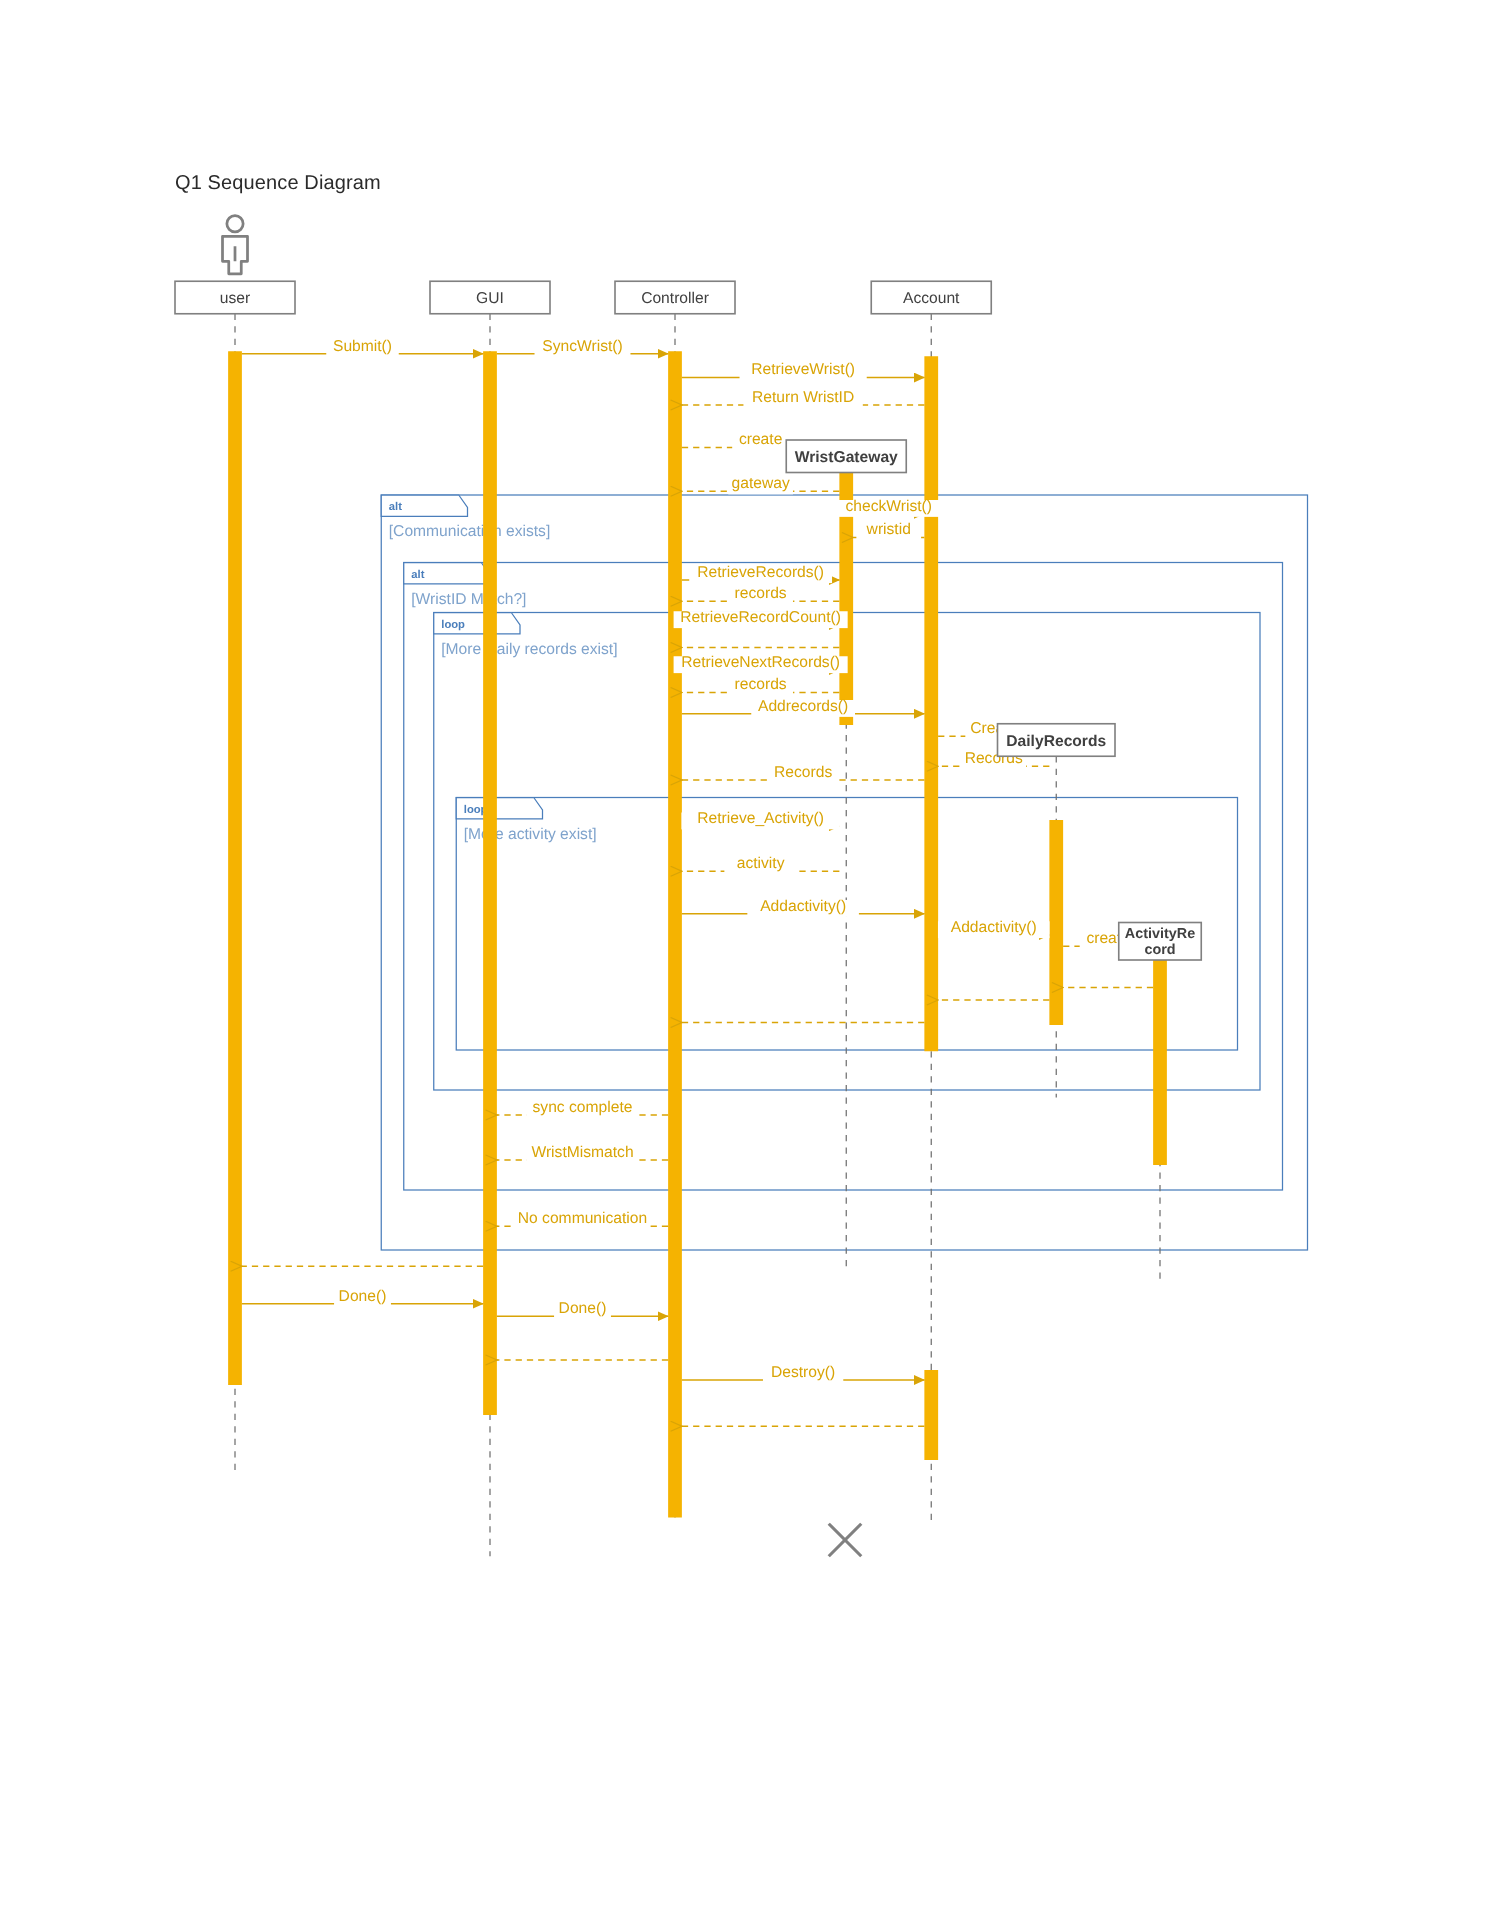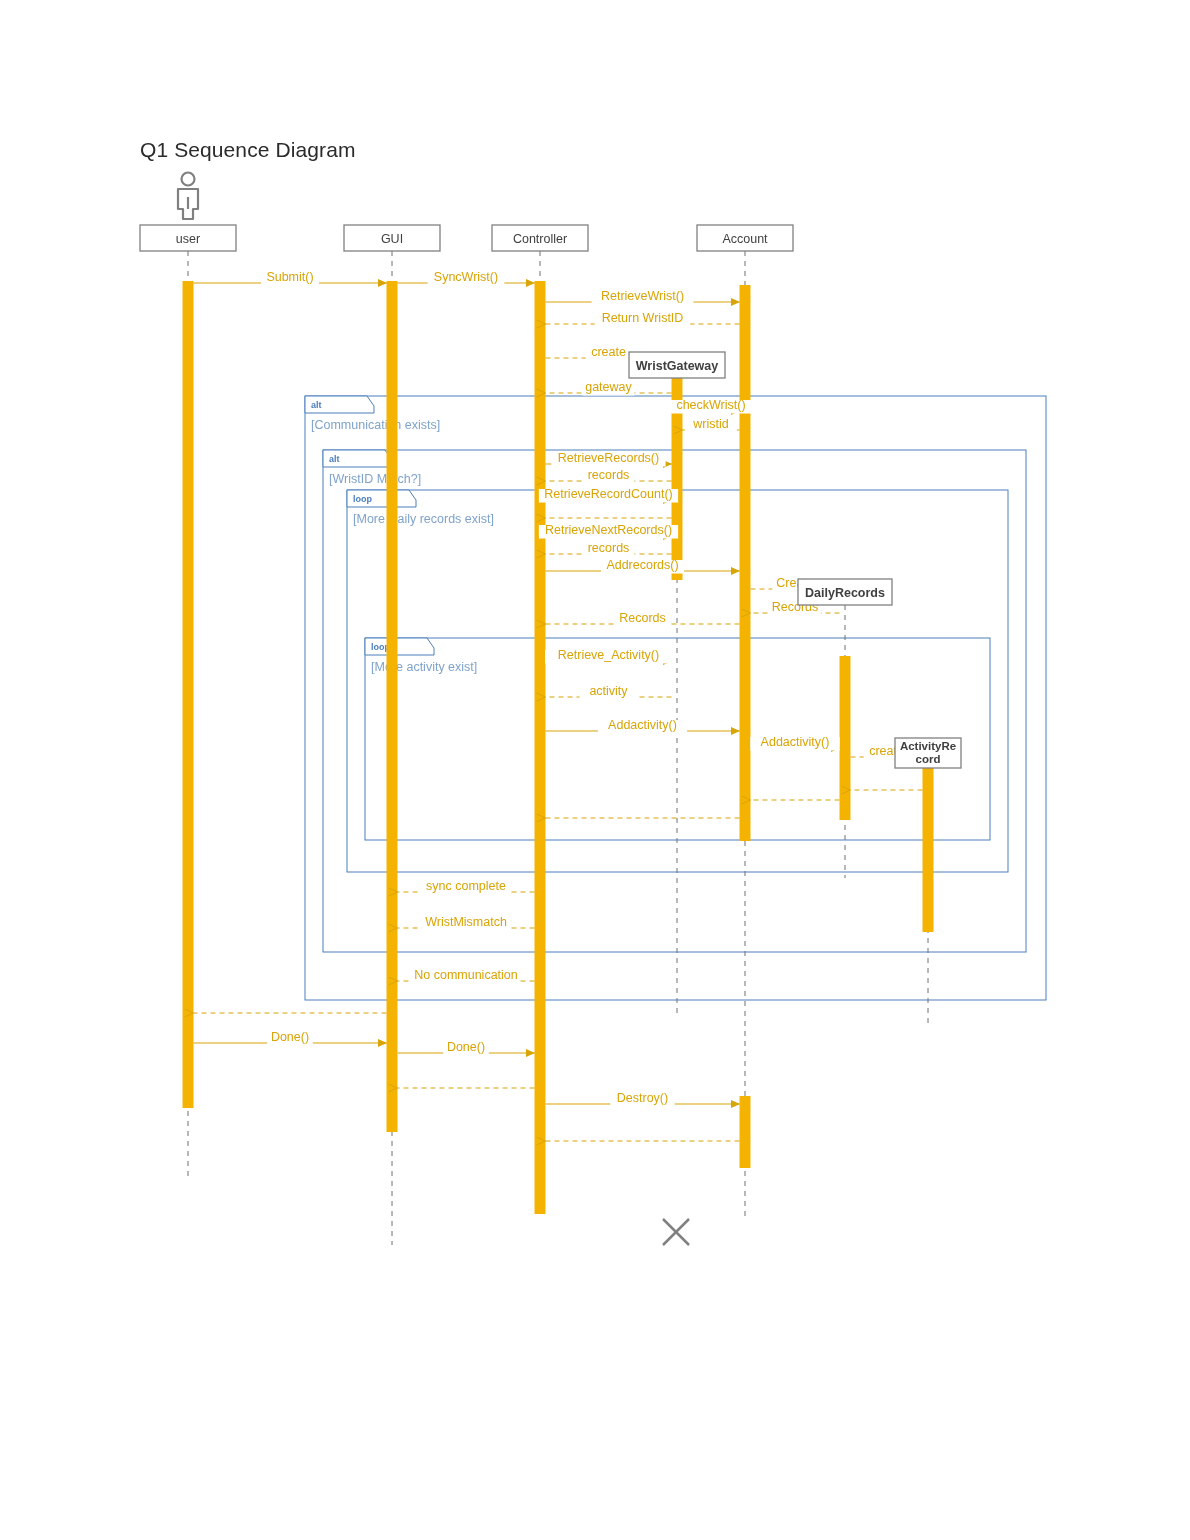--- a/index.html
+++ b/index.html
@@ -19,21 +19,21 @@
     position: absolute;
     left: 0;
     top: 0;
     width: 1190px;
     height: 1540px;
   }
   .doc-title {
     position: absolute;
     left: 140px;
     top: 138px;
-    font-size: 21px;
+    font-size: 16px;
     color: #2b2b2b;
     letter-spacing: 0.1px;
     white-space: nowrap;
   }
   svg { display: block; }
   text { font-family: "Liberation Sans", sans-serif; }
 </style>
 </head>
 <body>
 

